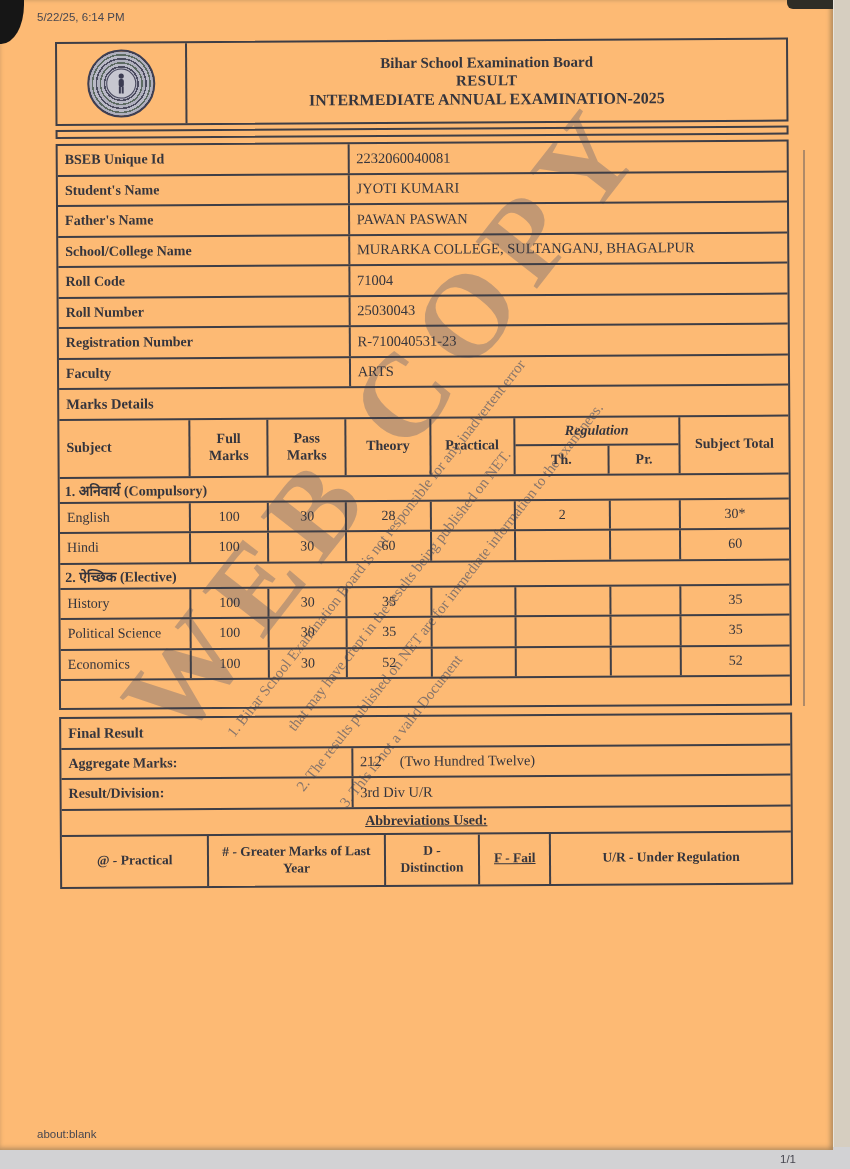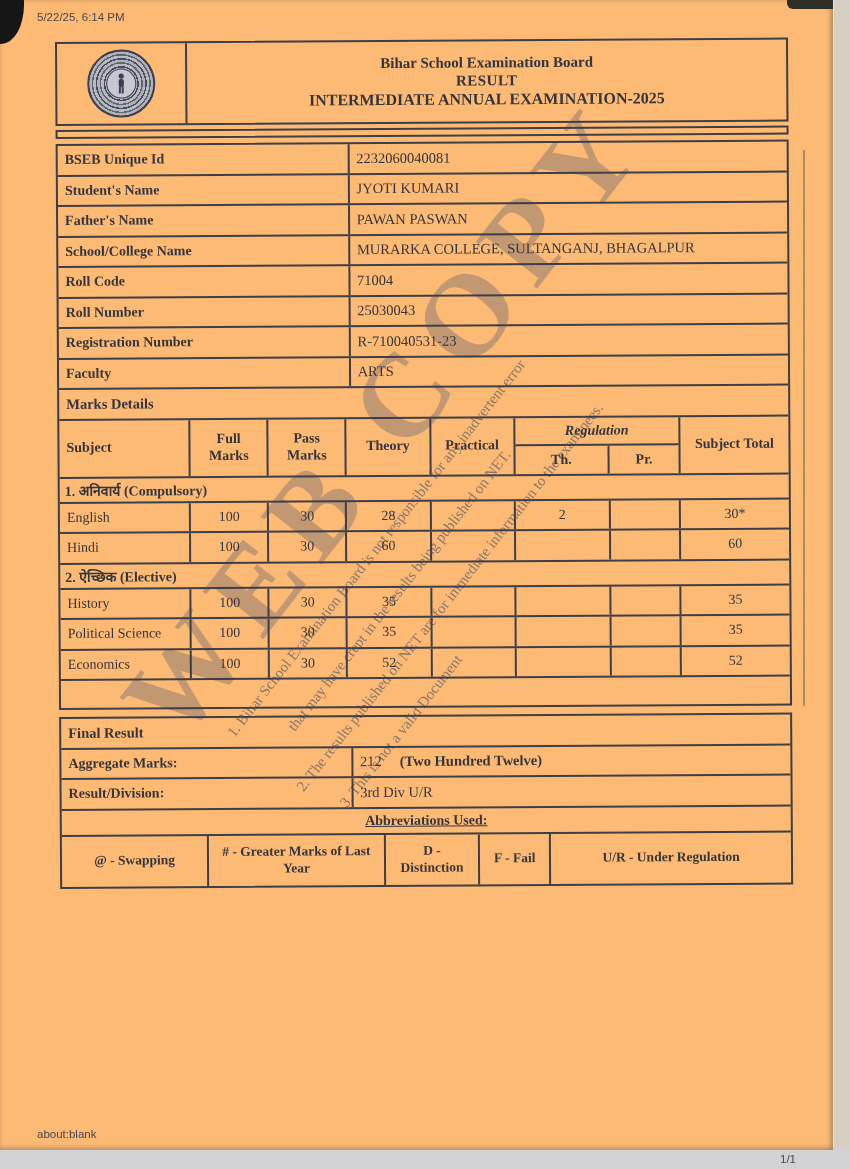--- a/index.html
+++ b/index.html
@@ -90,25 +90,25 @@
   .reg-pr { flex:1; display:flex; align-items:center; justify-content:center; font-weight:bold; font-size:14px; }
   .mhead { height:58px; font-size:14px; }
   .mhead .cell { line-height:1.15; }
   .sec-row { height:25px; font-weight:bold; font-size:14px; padding:1px 5px; display:flex; align-items:center; border-bottom:2px solid #3e3e46; }
   .mrow { height:30.5px; font-size:14px; }
   .empty-row { height:27px; border-bottom:none; }
 
   .final-table { margin-top:7px; }
   .frow { height:30.5px; }
   .fr-title { font-size:14.5px; }
-  .agg-words { margin-left:18px;font-weight:bold; }
+  .agg-words { margin-left:18px; }
   .abbr-title-row { height:26px; justify-content:center; }
   .abbr-title { font-size:14px; font-weight:bold; text-decoration:underline; }
   .abbr-row { height:50px; font-size:13.5px; }
-  .a0{width:18%;} .a1{width:20.2%;} .a2{width:24.2%;} .a3{width:13%;} .a4{width:9.7%;} .a5{flex:1;}
+  .a0{width:18%;} .a1{width:20.2%;} .a2{width:24.2%;} .a3{width:13%;} .a4{width:9.7%;text-decoration:underline;} .a5{flex:1;}
   .abbr-row .cell { line-height:1.25; font-weight:bold; }
 </style>
 </head>
 <body>
 
 <div class="bg-right"></div>
 <div class="bg-right-edge"></div>
 <div class="bg-bottom"></div>
 
 <div class="page">
@@ -278,21 +278,21 @@
         </div>
       </div>
       <div class="row frow">
         <div class="cell dlabel b">Result/Division:</div>
         <div class="cell dvalue">3rd Div U/R</div>
       </div>
       <div class="row abbr-title-row">
         <div class="abbr-title" style="align-self:center;">Abbreviations Used:</div>
       </div>
       <div class="row abbr-row">
-        <div class="cell a1 ctr">@ - Swapping</div>
+        <div class="cell a1 ctr">@ - Practical</div>
         <div class="cell a2 ctr"># - Greater Marks of Last Year</div>
         <div class="cell a3 ctr">D - Distinction</div>
         <div class="cell a4 ctr">F - Fail</div>
         <div class="cell a5 ctr">U/R - Under Regulation</div>
       </div>
     </div>
 
   </div>
 
   <div id="print-src" class="print-meta">about:blank</div>

